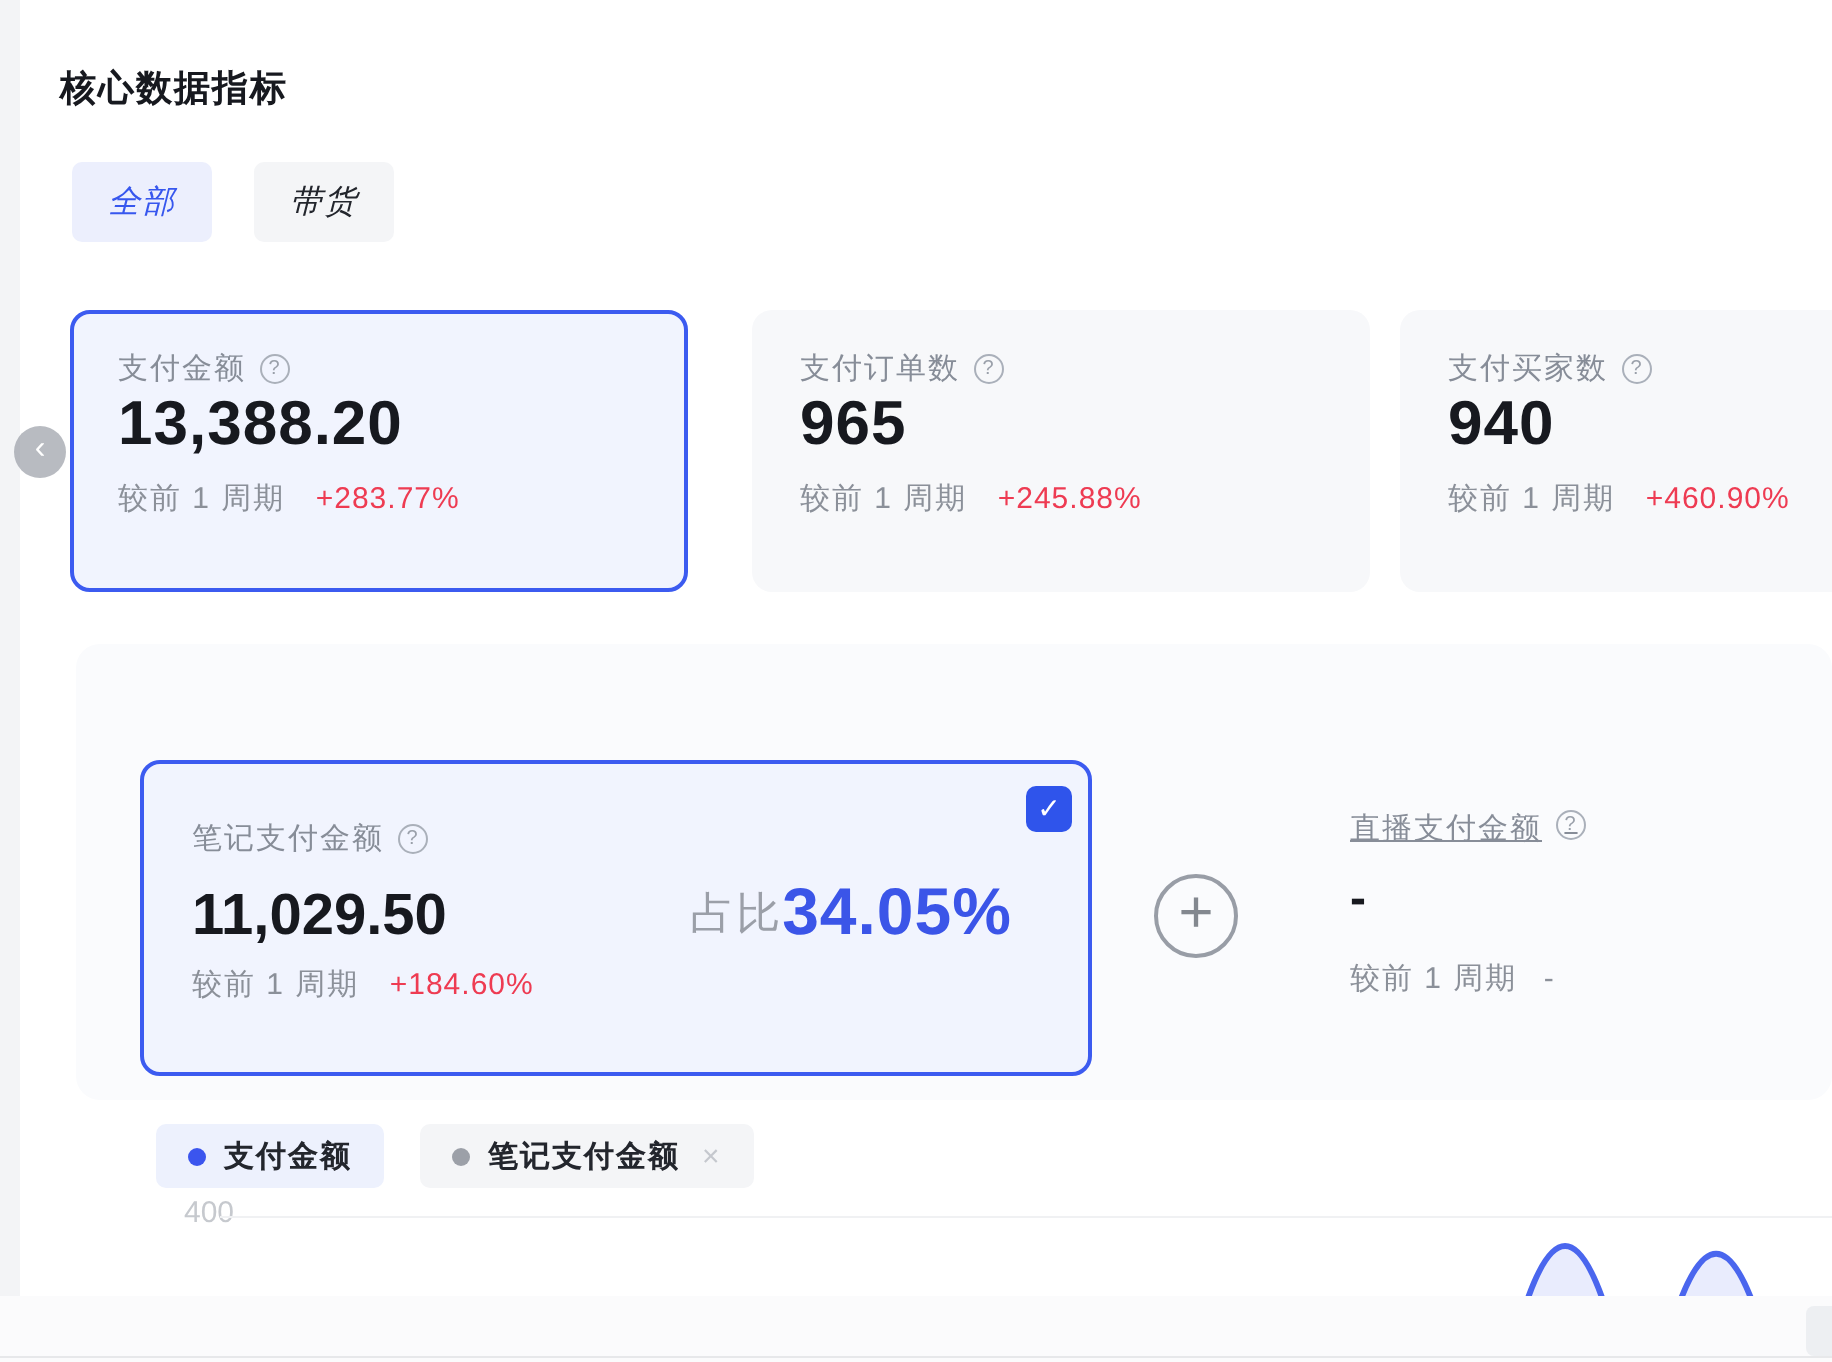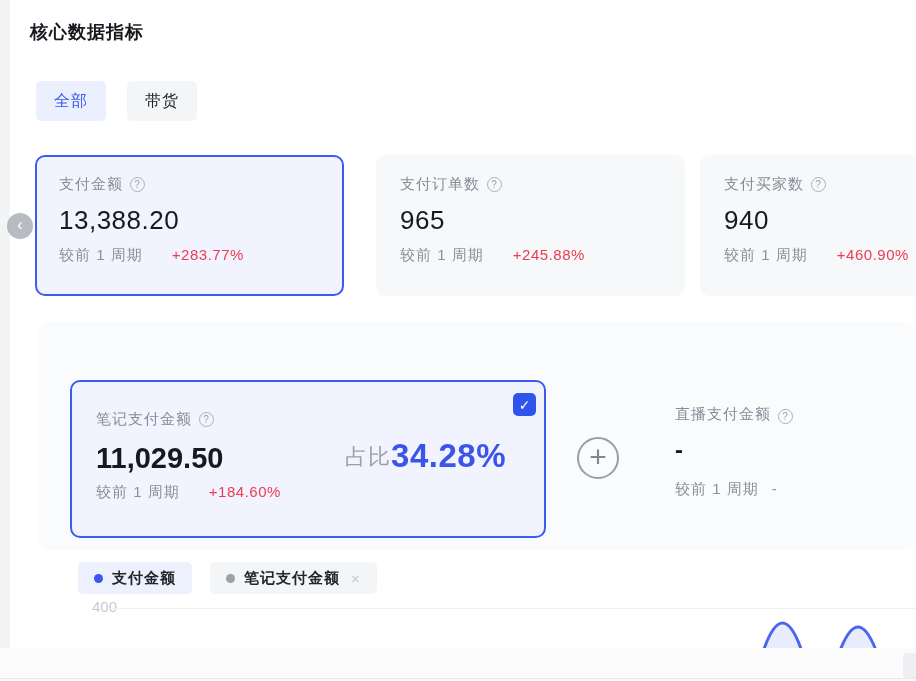--- a/index.html
+++ b/index.html
@@ -10,47 +10,47 @@
     position:relative;
     color:#1f2329;
   }
   .sheet {
     position:absolute; left:10px; top:0; width:906px; height:648px;
     background:#ffffff;
   }
   .abs { position:absolute; }
 
   
-  .page-title { left:30px; top:20px; font-size:18px; font-weight:700; color:#17191f; letter-spacing:1px; }
+  .page-title { left:30px; top:32px; font-size:18px; font-weight:700; color:#17191f; letter-spacing:1px; }
 
   
   .tab {
     height:40px; padding:0 18px; border-radius:5px;
     display:flex; align-items:center; justify-content:center;
     font-size:16px; letter-spacing:1px;
     background:#f4f5f7; color:#23262d; cursor:pointer;
   }
   .tab.active { background:#eceffd; color:#3757ee; }
-  .tab-row { left:36px; top:81px; display:flex; gap:21px; }
+  .tab-row { left:36px; top:81px; display:flex; gap:21px;font-style:italic; }
 
   
   .stat-card {
     top:155px; height:141px; width:309px;
     background:#f7f8fa; border-radius:10px;
     padding:20px 24px 0 24px;
   }
   .stat-card.selected {
     background:#f1f4fe;
     border:2px solid #3c5bf0;
     padding:18px 22px 0 22px;
   }
   .stat-label { display:flex; align-items:center; gap:7px; font-size:15px; color:#878d98; letter-spacing:1px; }
-  .stat-value { margin-top:11px; font-size:26px; font-weight:400; color:#17191f; letter-spacing:0.5px; }
+  .stat-value { margin-top:0; font-size:31px; font-weight:700; color:#17191f; letter-spacing:0.5px; }
   .stat-compare { margin-top:10px; font-size:15px; color:#8b9099; letter-spacing:1px; }
-  .change-up { color:#ee3b52; margin-left:24px; letter-spacing:0.5px; }
+  .change-up { color:#ee3b52; margin-left:10px; letter-spacing:0.5px; }
   .q-icon {
     width:15px; height:15px; border:1px solid #aab0ba; border-radius:50%;
     display:inline-flex; align-items:center; justify-content:center;
     font-size:10px; color:#9aa0aa; flex:0 0 auto;
   }
 
   
   .carousel-prev {
     left:7px; top:213px; width:26px; height:26px; border-radius:50%;
     background:rgba(146,151,160,0.65);
@@ -80,21 +80,21 @@
     justify-content:center; color:#fff; font-size:14px; cursor:pointer;
   }
   .add-btn {
     left:577px; top:437px; width:42px; height:42px; border-radius:50%;
     border:2px solid #989da6; color:#83888f; background:transparent;
     display:flex; align-items:center; justify-content:center;
     font-size:30px; font-weight:300; line-height:1; cursor:pointer;
   }
   .add-btn span { margin-top:-3px; }
   .live-block { left:675px; top:405px; }
-  .live-label { display:flex; align-items:flex-end; gap:7px; font-size:15px; color:#878d98; letter-spacing:1px; }
+  .live-label { display:flex; align-items:flex-start; gap:7px; font-size:15px; color:#878d98; letter-spacing:1px;text-decoration:underline; }
   .live-value { margin-top:12px; font-size:24px; font-weight:700; color:#17191f; }
   .live-compare { margin-top:16px; font-size:15px; color:#8b9099; letter-spacing:1px; }
 
   
   .legend-row { left:78px; top:562px; display:flex; gap:18px; }
   .legend-chip {
     height:32px; border-radius:5px; padding:0 16px;
     display:flex; align-items:center; gap:9px;
     font-size:15px; font-weight:700; color:#23262d; letter-spacing:1px;
     background:#f4f5f7; cursor:pointer;
@@ -172,21 +172,21 @@
     <span>✓</span>
   </div>
   <div class="stat-label">
     <span>笔记支付金额</span>
     <span class="q-icon">?</span>
   </div>
   <div class="note-value-row" style="margin-top:8px;gap:46px;">
     <span class="note-value">11,029.50</span>
     <span class="share-wrap">
       <span class="share-label">占比</span>
-      <span class="share-value">34.28%</span>
+      <span class="share-value">34.05%</span>
     </span>
   </div>
   <div class="stat-compare" style="margin-top:8px;">
     <span>较前 1 周期</span>
     <span class="change-up">+184.60%</span>
   </div>
 </div>
 
 <div class="abs add-btn">
   <span>+</span>

